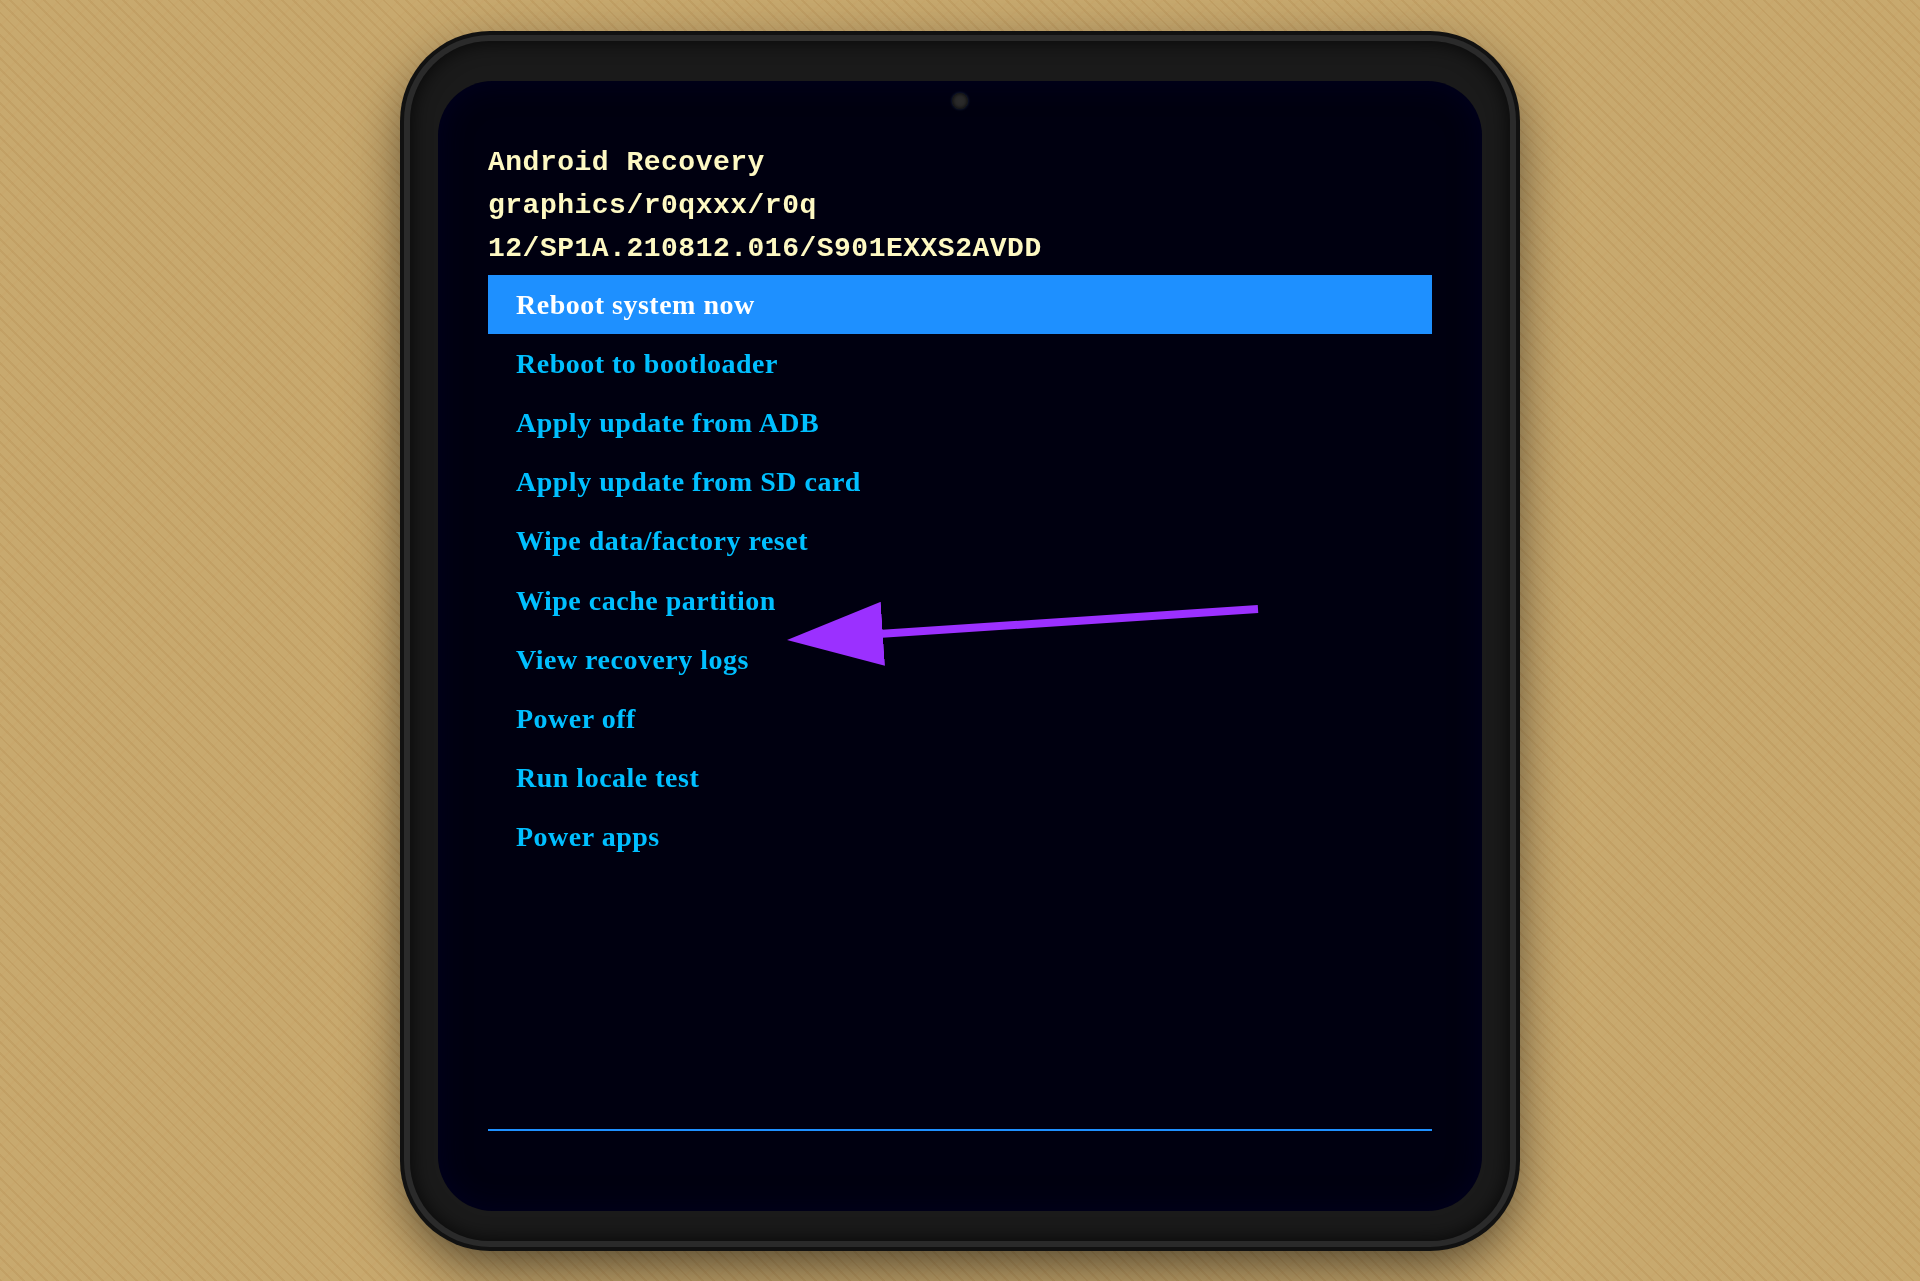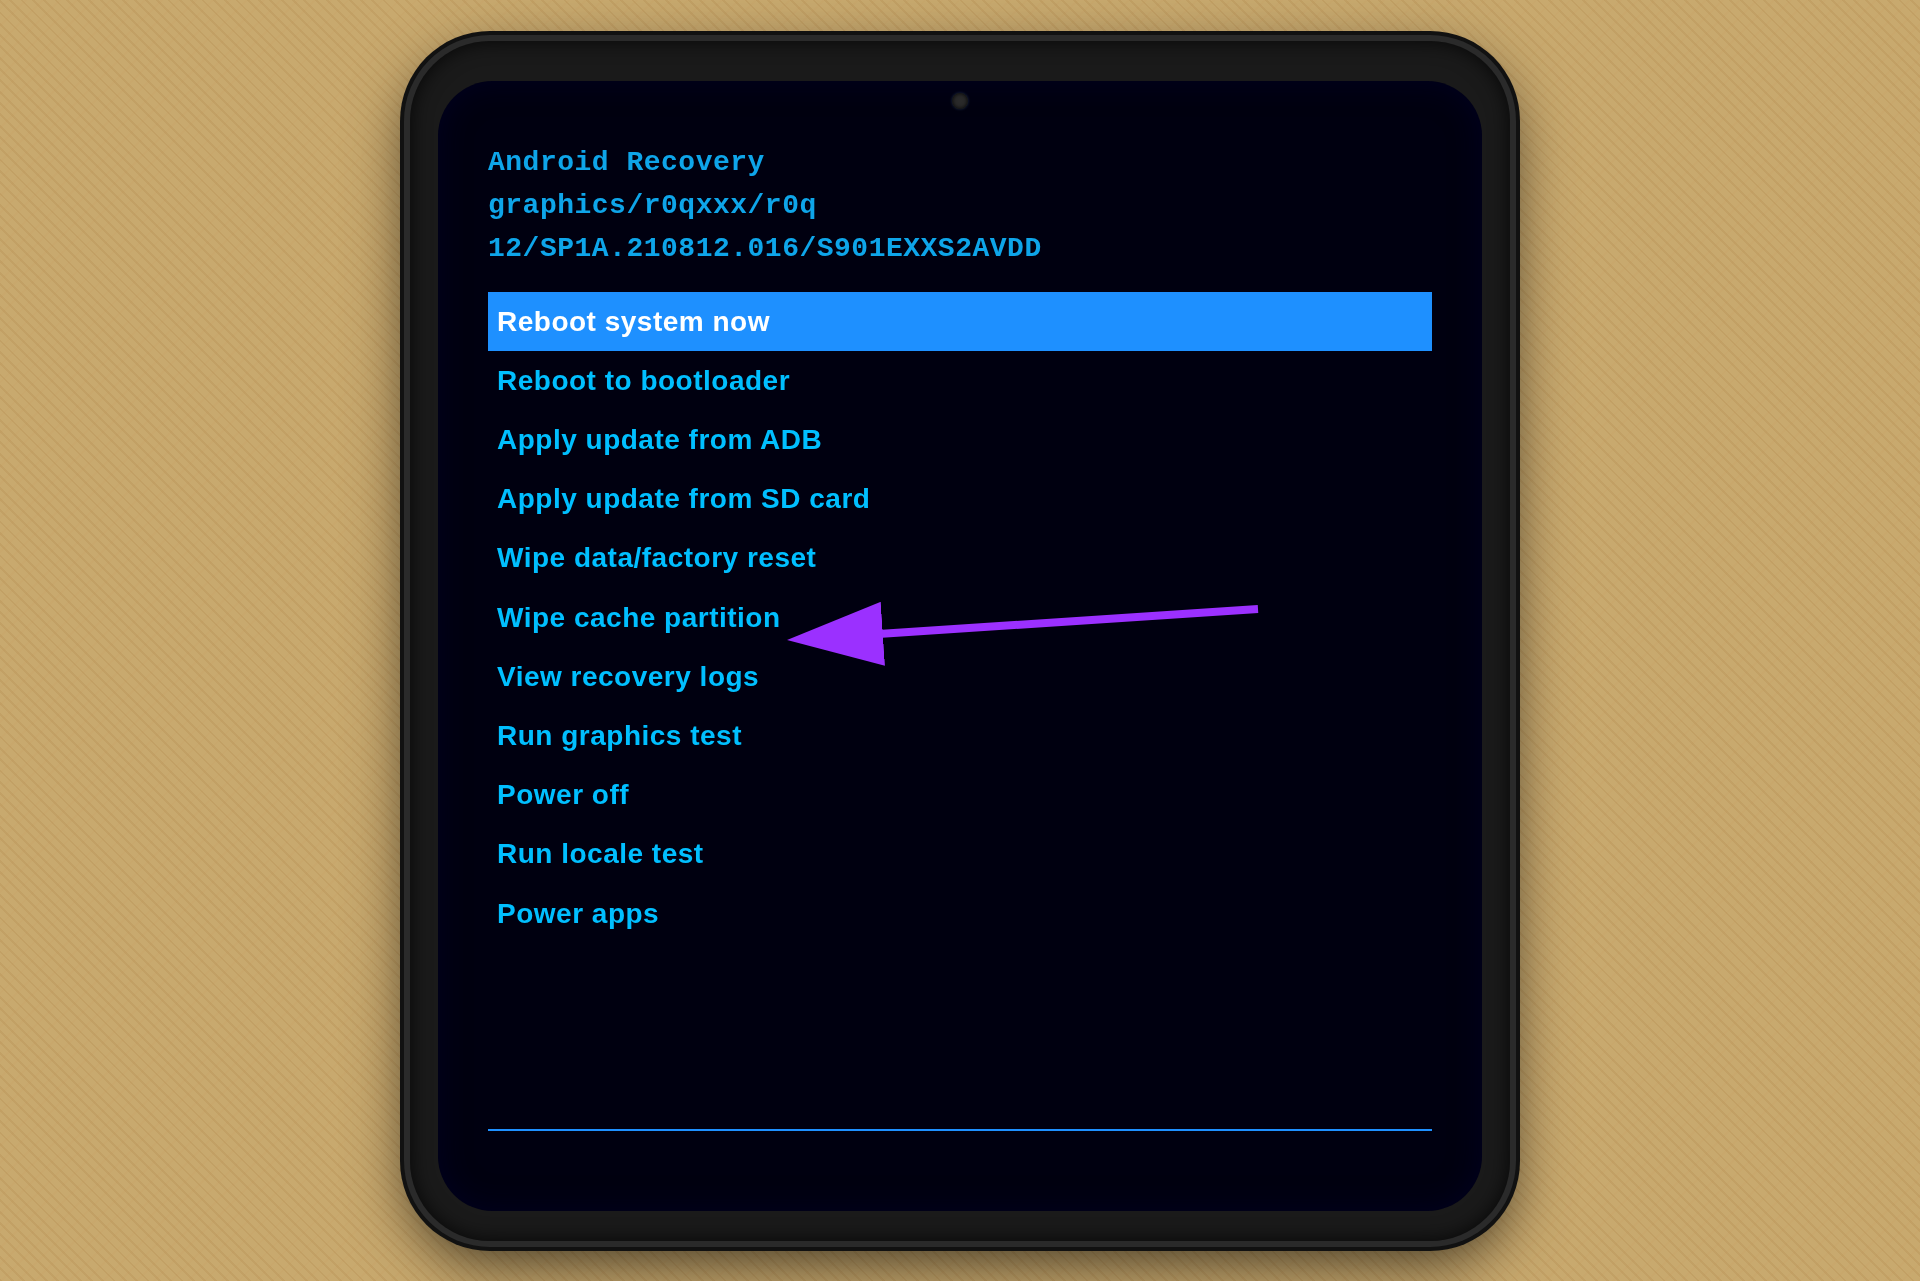--- a/index.html
+++ b/index.html
@@ -77,42 +77,42 @@
       width: 100%;
       height: 100%;
       padding: 60px 50px 40px 50px;
       display: flex;
       flex-direction: column;
       position: relative;
     }
 
     
     .header-info {
-      color: #0ea5e9;
+      color: #fef9c3;
       font-family: 'Courier New', Courier, monospace;
       font-size: 28px;
       font-weight: bold;
       line-height: 1.55;
-      margin-bottom: 21px;
+      margin-bottom: 4px;
       letter-spacing: 0.5px;
     }
 
     
     .menu-container {
       flex: 1;
       display: flex;
       flex-direction: column;
     }
 
     
     .menu-item {
-      font-family: Liberation Sans, sans-serif;
+      font-family: Liberation Serif, serif;
       font-size: 28px;
       font-weight: bold;
-      padding: 10px 9px;
+      padding: 10px 28px;
       color: #00BFFF;
       letter-spacing: 0.5px;
       line-height: 1.4;
       white-space: nowrap;
     }
 
     .menu-item.selected {
       background-color: #1E90FF;
       color: #ffffff;
       font-weight: bold;
@@ -174,23 +174,20 @@
           <span>Apply update from SD card</span>
         </div>
         <div class="menu-item">
           <span>Wipe data/factory reset</span>
         </div>
         <div class="menu-item">
           <span>Wipe cache partition</span>
         </div>
         <div class="menu-item">
           <span>View recovery logs</span>
-        </div>
-        <div class="menu-item">
-          <span>Run graphics test</span>
         </div>
         <div class="menu-item">
           <span>Power off</span>
         </div>
         <div class="menu-item">
           <span>Run locale test</span>
         </div>
         <div class="menu-item">
           <span>Power apps</span>
         </div>

